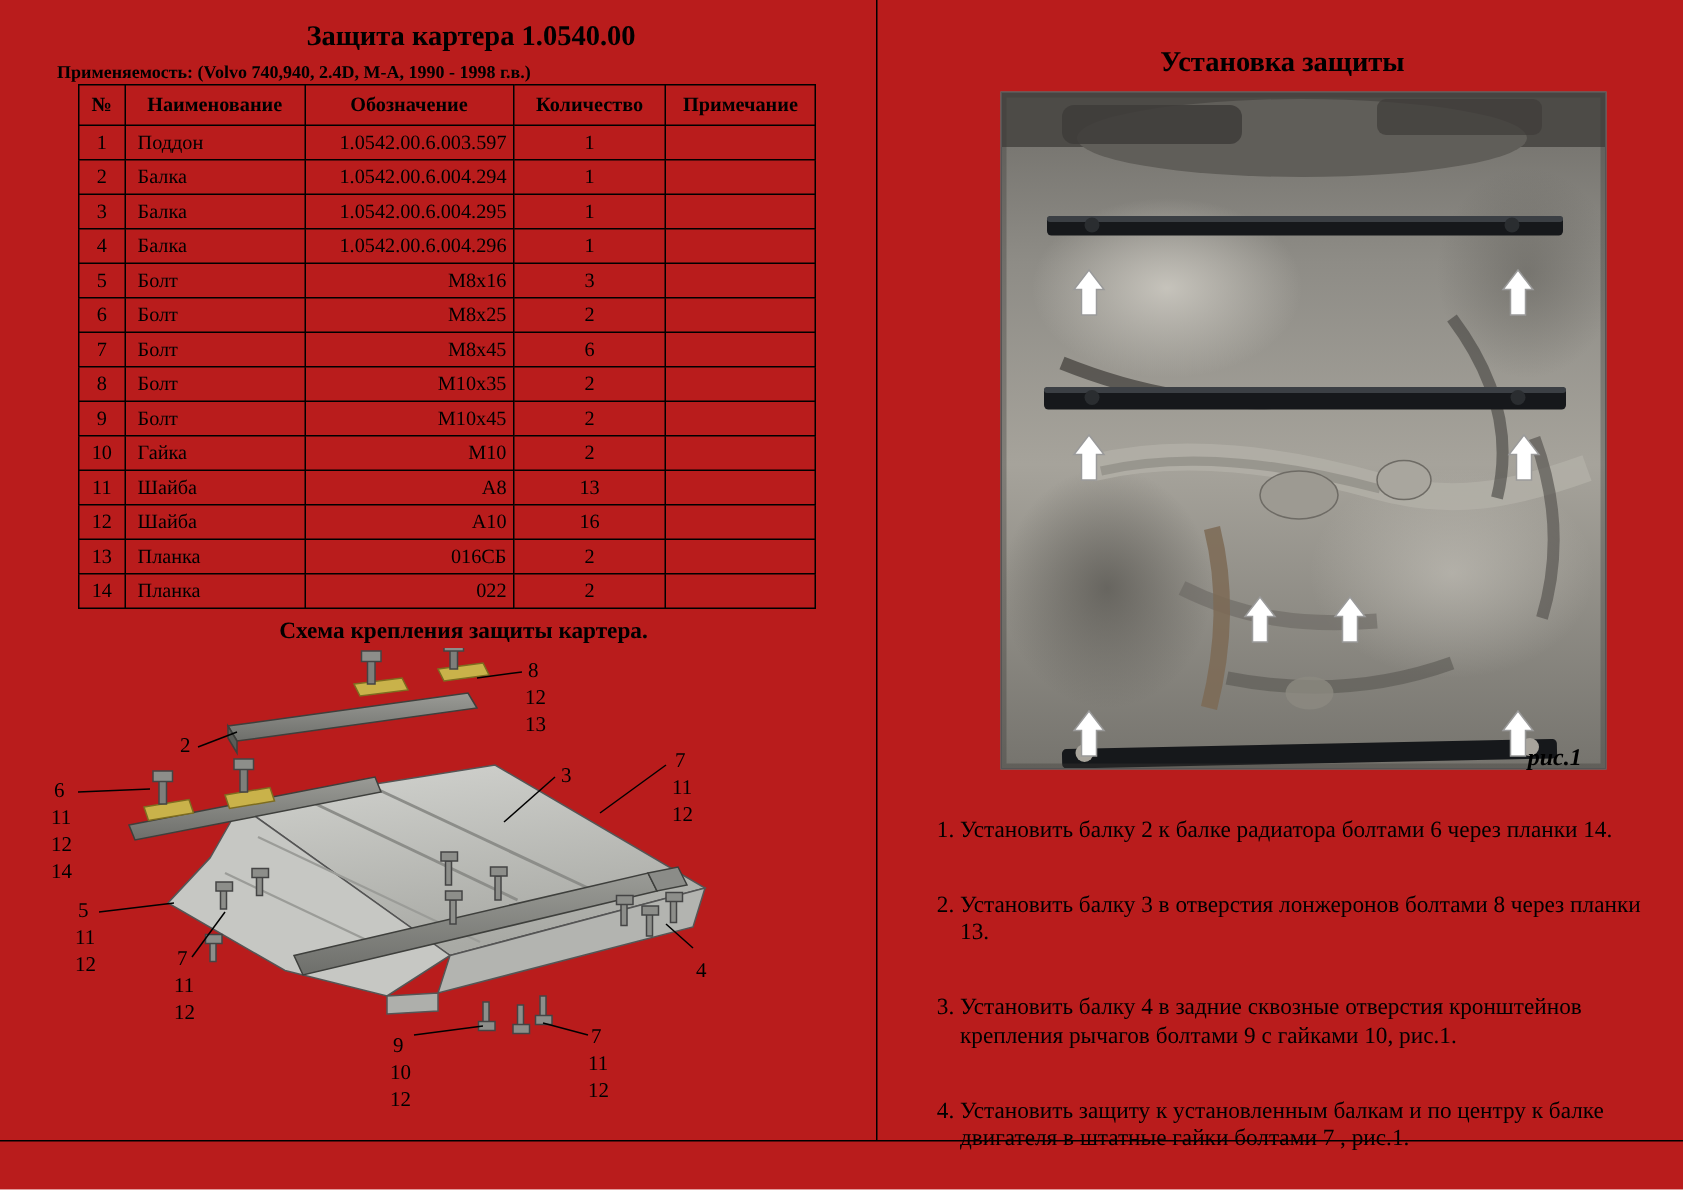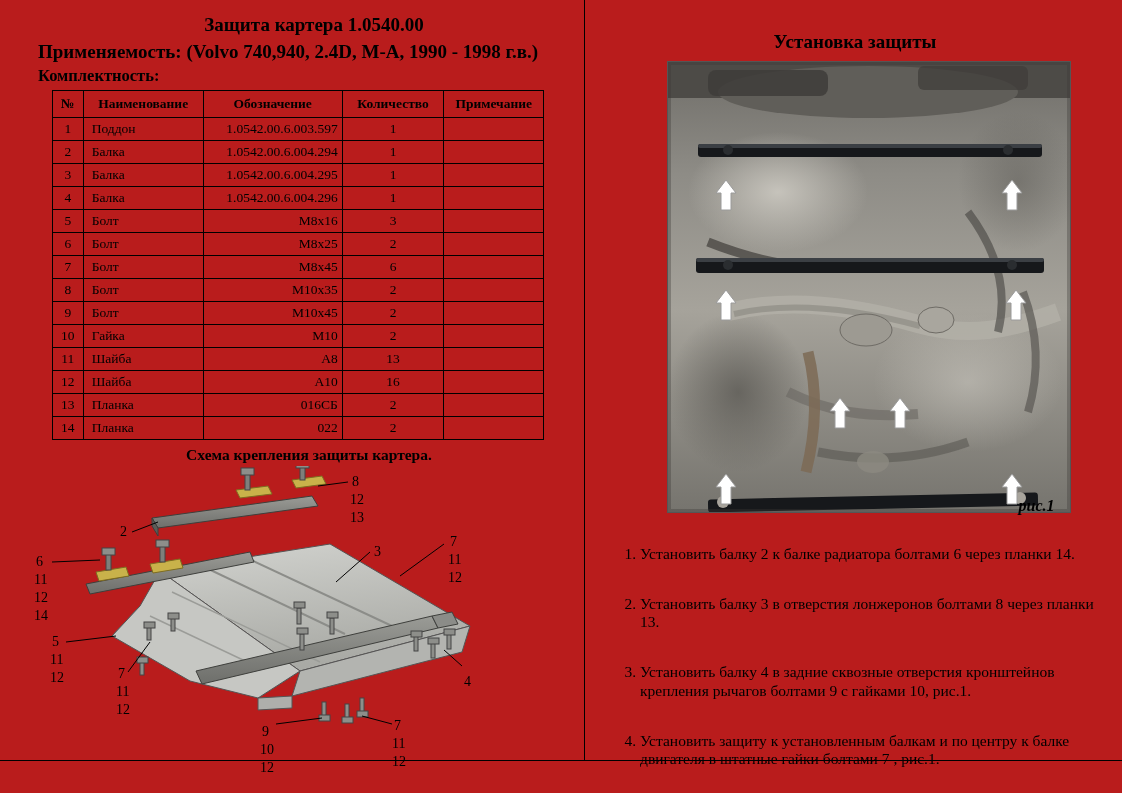--- a/index.html
+++ b/index.html
@@ -48,21 +48,21 @@
   }
   .title {
     text-align: center;
     font-weight: bold;
     font-size: 19px;
     margin: 14px 0 0 0;
     padding-left: 40px;
   }
   .applic {
     font-weight: bold;
-    font-size: 19px;
+    font-size: 12px;
     margin: 5px 0 0 38px;
   }
   .complect {
     font-weight: bold;
     font-size: 16.5px;
     margin: 3px 0 4px 38px;
   }
   table.parts {
     border-collapse: collapse;
     margin: 0 0 0 52px;
@@ -149,21 +149,20 @@
 
 <div class="page">
 
   <div class="vline"></div>
   <div class="hline-bottom"></div>
 
   <div class="left-col">
 
     <div class="title">Защита картера 1.0540.00</div>
     <div class="applic">Применяемость: (Volvo 740,940, 2.4D, М-А, 1990 - 1998 г.в.)</div>
-    <div class="complect">Комплектность:</div>
 
     <table class="parts">
       <thead>
         <tr>
           <th>№</th>
           <th>Наименование</th>
           <th>Обозначение</th>
           <th>Количество</th>
           <th>Примечание</th>
         </tr>

